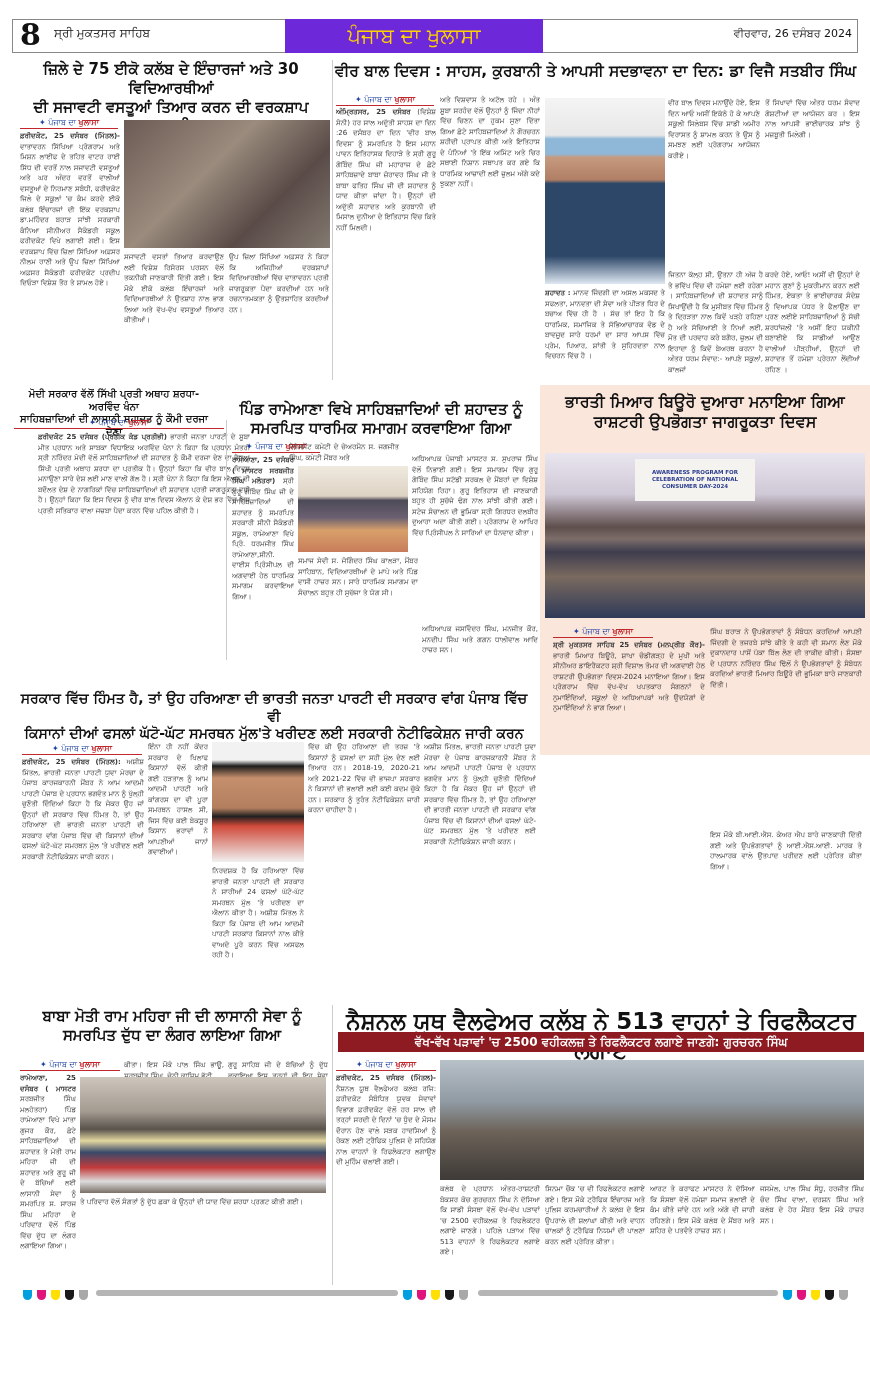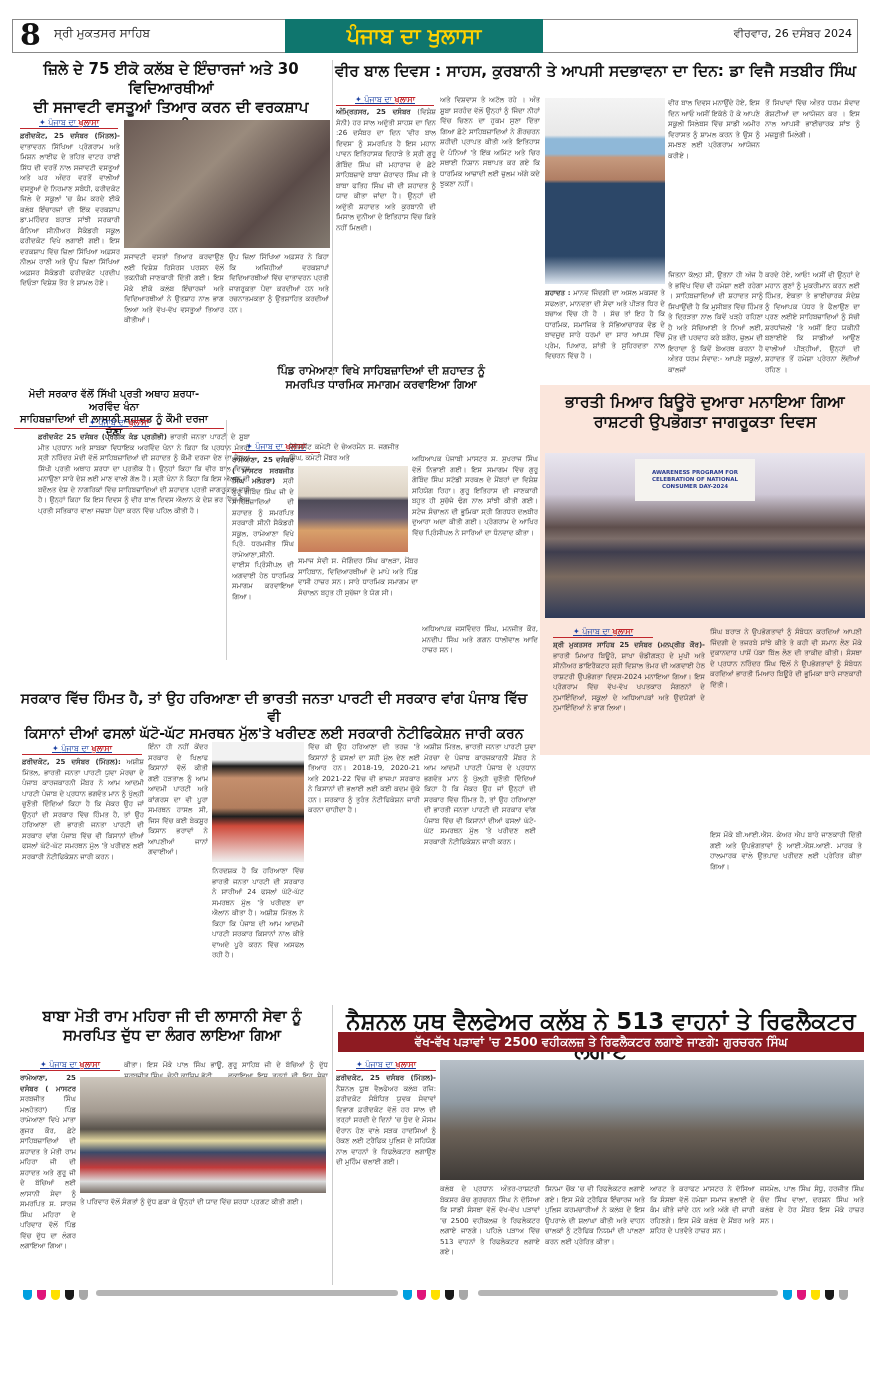--- a/index.html
+++ b/index.html
@@ -1,26 +1,26 @@
 <!DOCTYPE html>
 <html><head>
 <meta charset="utf-8">
 <style>
   html,body{margin:0;padding:0;background:#fff;}
   body{width:870px;height:1390px;position:relative;overflow:hidden;font-family:"DejaVu Sans",sans-serif;color:#111;}
   .abs{position:absolute;}
   .masthead{left:12px;top:19px;width:846px;height:34px;border:1px solid #888;box-sizing:border-box;background:#fff;}
   .pageno{left:20px;top:18px;font-size:30px;font-weight:bold;font-family:"DejaVu Serif",serif;line-height:34px;}
   .city{left:54px;top:26px;font-size:12px;}
-  .brand{left:285px;top:19px;width:258px;height:34px;background:#0f766e;color:#ffd200;font-size:21px;font-weight:bold;display:flex;align-items:center;justify-content:center;}
+  .brand{left:285px;top:19px;width:258px;height:34px;background:#6d28d9;color:#ffd200;font-size:21px;font-weight:normal;display:flex;align-items:center;justify-content:center;}
   .date{right:18px;top:27px;font-size:11px;}
   .hl{font-weight:bold;text-align:center;line-height:1.25;color:#111;}
   .byline{font-size:8px;color:#1a3fa0;}
   .byline b{color:#c1272d;}
-  .rule{border-bottom:1.5px solid #c1272d;text-decoration:underline;}
+  .rule{border-bottom:1.5px solid #c1272d;}
   .body{font-size:7px;line-height:10.5px;color:#333;text-align:justify;overflow:hidden;}
   .photo{background:linear-gradient(135deg,#6b5b55,#9a8b7d 40%,#5a4b48 70%,#837a70);overflow:hidden;}
   .photo.light{background:linear-gradient(180deg,#c9bba7,#8c7e6e 50%,#d8cfc1);}
   .photo.outdoor{background:linear-gradient(180deg,#b8c0c8 0%,#8f9aa3 35%,#6c6258 60%,#3e3a37 100%);}
   .vline{width:0;border-left:1px solid #ccc;}
   .band-pink{background:#fbe6dc;}
   .subbar{background:#8e1b22;color:#fff;font-size:12px;font-weight:bold;display:flex;align-items:center;justify-content:center;}
   .regbar{left:0;top:1290px;width:870px;height:14px;}
   .dot{display:inline-block;width:9px;height:10px;border-radius:0 0 5px 5px;margin-right:5px;vertical-align:top;}
   .grey-strip{display:inline-block;height:6px;background:#b5b5b5;border-radius:3px;vertical-align:top;}
@@ -75,21 +75,21 @@
 <div class="abs byline rule" style="left:14px;top:418px;width:210px;text-align:center;">
   <span>✦ </span><span>ਪੰਜਾਬ</span><span> ਦਾ </span><b>ਖੁਲਾਸਾ</b>
 </div>
 <div class="abs body" style="left:14px;top:432px;width:212px;height:230px;margin-left:24px;">
   <b>ਫ਼ਰੀਦਕੋਟ 25 ਦਸੰਬਰ (ਪ੍ਰਤੀਕ ਕੰਡ ਪ੍ਰਤੀਭੀ)</b>
   <span>ਭਾਰਤੀ ਜਨਤਾ ਪਾਰਟੀ ਦੇ ਸੂਬਾ ਮੀਤ ਪ੍ਰਧਾਨ ਅਤੇ ਸਾਬਕਾ ਵਿਧਾਇਕ ਅਰਵਿੰਦ ਖੰਨਾ ਨੇ ਕਿਹਾ ਕਿ ਪ੍ਰਧਾਨ ਮੰਤਰੀ ਸ੍ਰੀ ਨਰਿੰਦਰ ਮੋਦੀ ਵੱਲੋਂ ਸਾਹਿਬਜ਼ਾਦਿਆਂ ਦੀ ਸ਼ਹਾਦਤ ਨੂੰ ਕੌਮੀ ਦਰਜਾ ਦੇਣ ਦਾ ਫੈਸਲਾ ਸਿੱਖੀ ਪ੍ਰਤੀ ਅਥਾਹ ਸ਼ਰਧਾ ਦਾ ਪ੍ਰਤੀਕ ਹੈ। ਉਨ੍ਹਾਂ ਕਿਹਾ ਕਿ ਵੀਰ ਬਾਲ ਦਿਵਸ ਮਨਾਉਣਾ ਸਾਰੇ ਦੇਸ਼ ਲਈ ਮਾਣ ਵਾਲੀ ਗੱਲ ਹੈ।</span>
   <span>ਸ੍ਰੀ ਖੰਨਾ ਨੇ ਕਿਹਾ ਕਿ ਇਸ ਐਲਾਨ ਦੀ ਬਦੌਲਤ ਦੇਸ਼ ਦੇ ਨਾਗਰਿਕਾਂ ਵਿੱਚ ਸਾਹਿਬਜ਼ਾਦਿਆਂ ਦੀ ਸ਼ਹਾਦਤ ਪ੍ਰਤੀ ਜਾਗਰੂਕਤਾ ਵਧੀ ਹੈ।</span>
   <span>ਉਨ੍ਹਾਂ ਕਿਹਾ ਕਿ ਇਸ ਦਿਵਸ ਨੂੰ ਵੀਰ ਬਾਲ ਦਿਵਸ ਐਲਾਨ ਕੇ ਦੇਸ਼ ਭਰ ਵਿੱਚ ਇਸ ਪ੍ਰਤੀ ਸਤਿਕਾਰ ਵਾਲਾ ਜਜ਼ਬਾ ਪੈਦਾ ਕਰਨ ਵਿੱਚ ਪਹਿਲ ਕੀਤੀ ਹੈ।</span>
 </div>
 
-<div class="abs hl" style="left:228px;top:364px;width:306px;font-size:11px;">
+<div class="abs hl" style="left:228px;top:400px;width:306px;font-size:15px;">
   <div>ਪਿੰਡ ਰਾਮੇਆਣਾ ਵਿਖੇ ਸਾਹਿਬਜ਼ਾਦਿਆਂ ਦੀ ਸ਼ਹਾਦਤ ਨੂੰ</div>
   <div>ਸਮਰਪਿਤ ਧਾਰਮਿਕ ਸਮਾਗਮ ਕਰਵਾਇਆ ਗਿਆ</div>
 </div>
 <div class="abs byline rule" style="left:232px;top:442px;width:88px;text-align:center;">
   <span>✦ </span><span>ਪੰਜਾਬ</span><span> ਦਾ </span><b>ਖੁਲਾਸਾ</b>
 </div>
 <div class="abs body" style="left:232px;top:455px;width:62px;height:205px;">
   <b>ਰਾਮੇਆਣਾ, 25 ਦਸੰਬਰ ( ਮਾਸਟਰ ਸਰਬਜੀਤ ਸਿੰਘ ਮਲੋਤਰਾ)</b>
   <span>ਸ੍ਰੀ ਗੁਰੂ ਗੋਬਿੰਦ ਸਿੰਘ ਜੀ ਦੇ ਸਾਹਿਬਜ਼ਾਦਿਆਂ ਦੀ ਸ਼ਹਾਦਤ ਨੂੰ ਸਮਰਪਿਤ ਸਰਕਾਰੀ ਸੀਨੀ ਸੈਕੰਡਰੀ ਸਕੂਲ, ਰਾਮੇਆਣਾ ਵਿਖੇ ਪ੍ਰਿੰ. ਧਰਮਜੀਤ ਸਿੰਘ ਰਾਮੇਆਣਾ,ਸੀਨੀ. ਵਾਈਸ ਪ੍ਰਿੰਸੀਪਲ ਦੀ ਅਗਵਾਈ ਹੇਠ ਧਾਰਮਿਕ ਸਮਾਗਮ ਕਰਵਾਇਆ ਗਿਆ।</span>
 </div>

